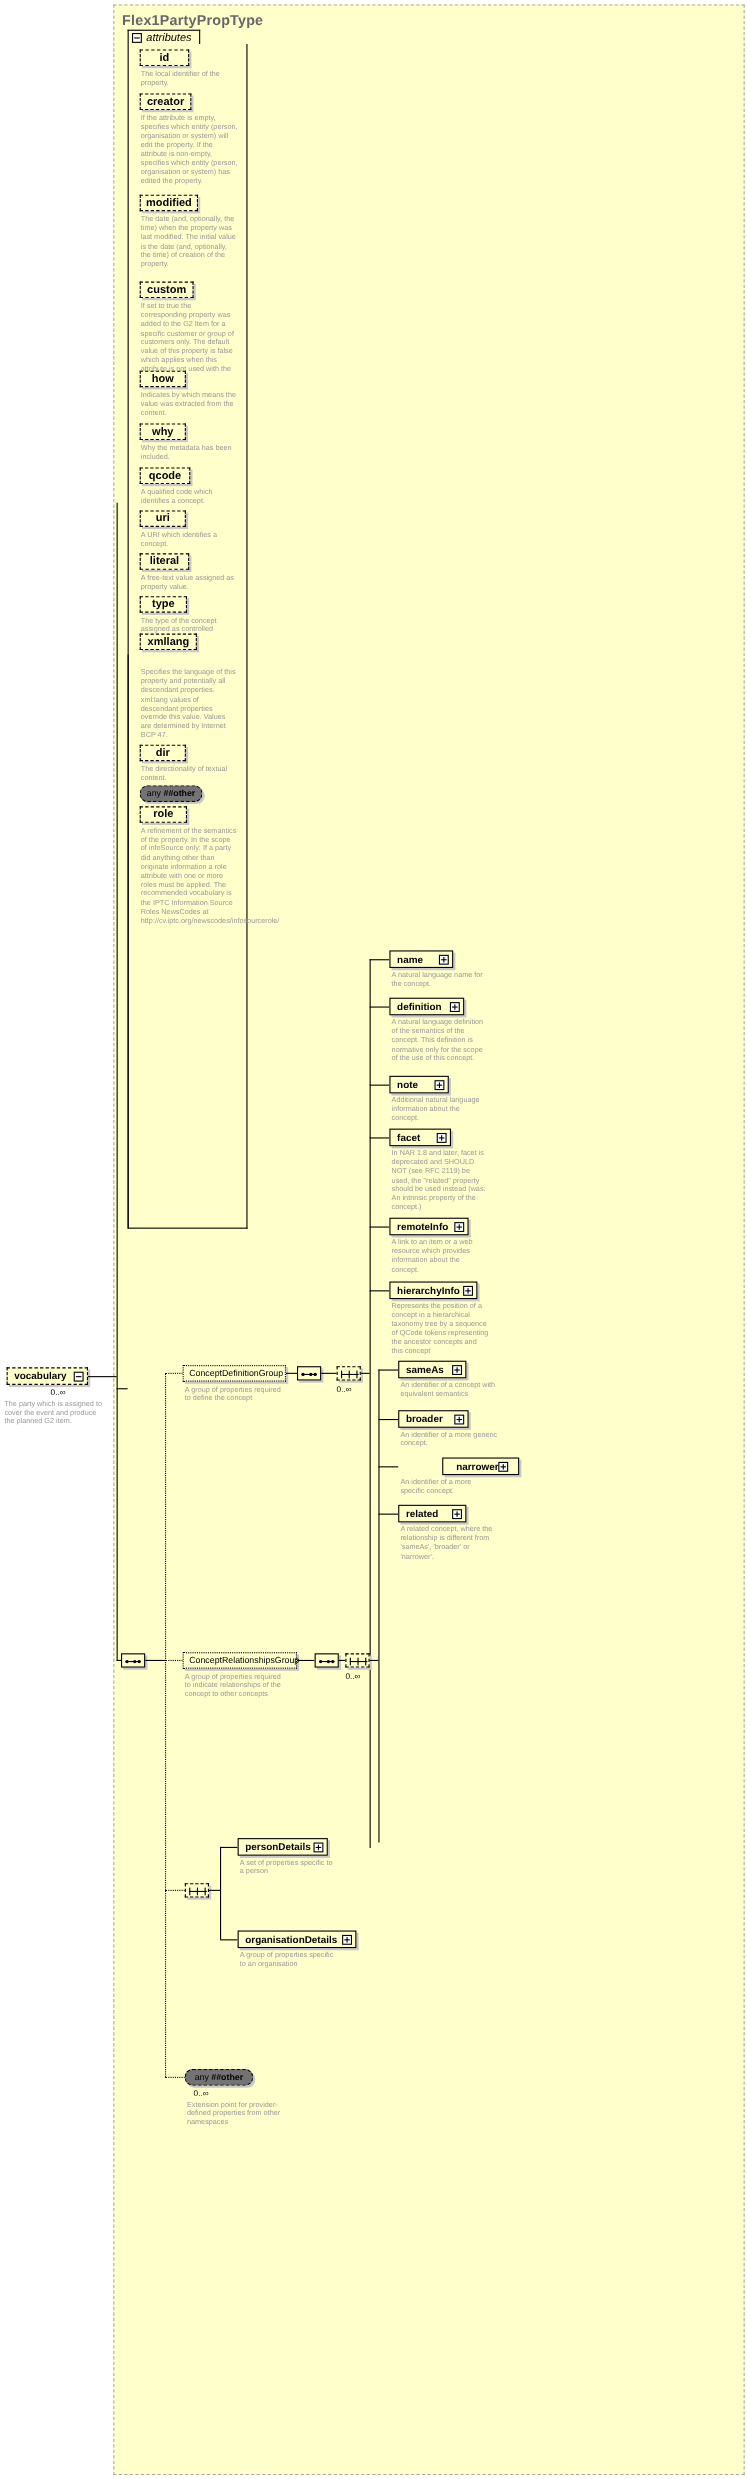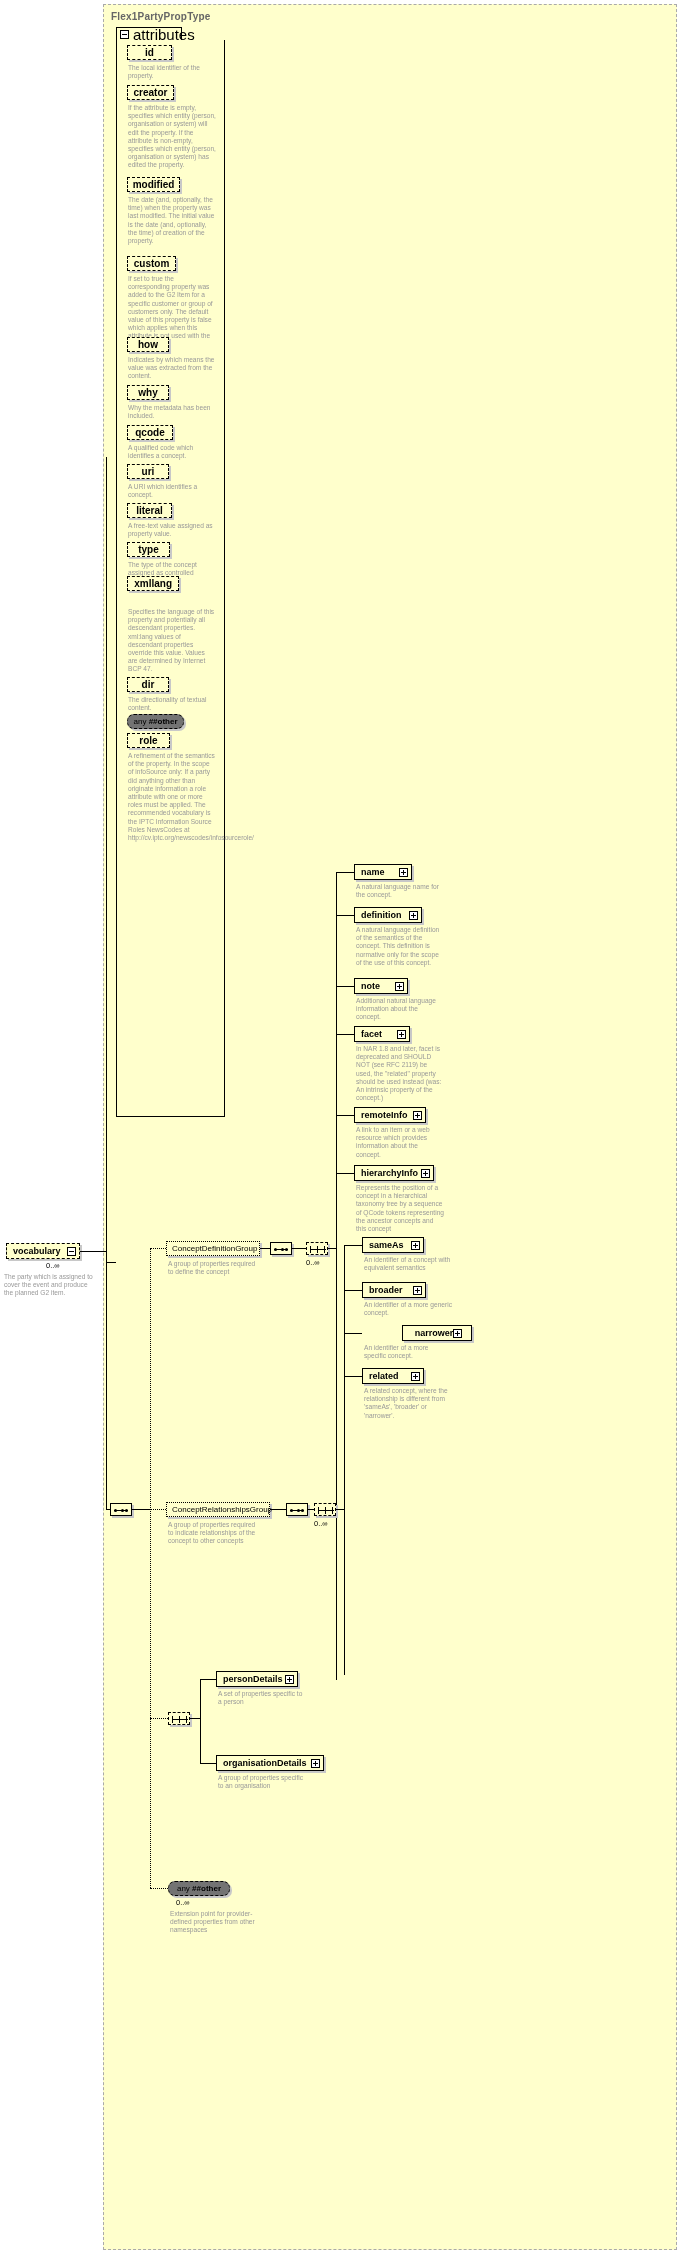--- a/index.html
+++ b/index.html
@@ -1,27 +1,27 @@
 <!DOCTYPE html>
 <html><head>
 <meta charset="utf-8">
 <style>
   html,body{margin:0;padding:0;background:#ffffff;}
   body{font-family:"Liberation Sans",sans-serif;}
   #page{position:relative;width:679px;height:2254px;background:#fff;overflow:hidden;}
 
   
   .ct-outer{position:absolute;border:1px dashed #aaa;background:#ffffcc;}
-  .ct-title{position:absolute;font-size:10px;font-weight:bold;color:#666;letter-spacing:.2px;}
+  .ct-title{position:absolute;font-size:13px;font-weight:bold;color:#666;letter-spacing:.2px;}
 
   
   .attrs-box{position:absolute;border:1px solid #000;border-top:none;background:#ffffcc;}
   .attrs-tab{position:absolute;border:1px solid #000;border-bottom:none;background:#ffffcc;
              height:13px;display:flex;align-items:center;padding:0 5px 0 3px;box-sizing:border-box;}
-  .attrs-tab .lbl{font-size:15px;color:#000;margin-left:4px;}
+  .attrs-tab .lbl{font-style:italic;font-size:10px;color:#000;margin-left:4px;}
 
   .expander{width:9px;height:9px;border:1px solid #000;background:#fff;
             display:inline-block;position:relative;box-sizing:border-box;flex:0 0 auto;}
   .expander::before{content:"";position:absolute;left:1px;right:1px;top:3px;height:1px;background:#000;}
   .expander.plus::after{content:"";position:absolute;top:1px;bottom:1px;left:3px;width:1px;background:#000;}
 
   
   .attr{position:absolute;border:1px dashed #000;background:#ffffcc;
         height:15px;box-sizing:border-box;display:flex;align-items:center;
         justify-content:center;padding:0 6px;box-shadow:2px 2px 0 #c8c8c8;}

